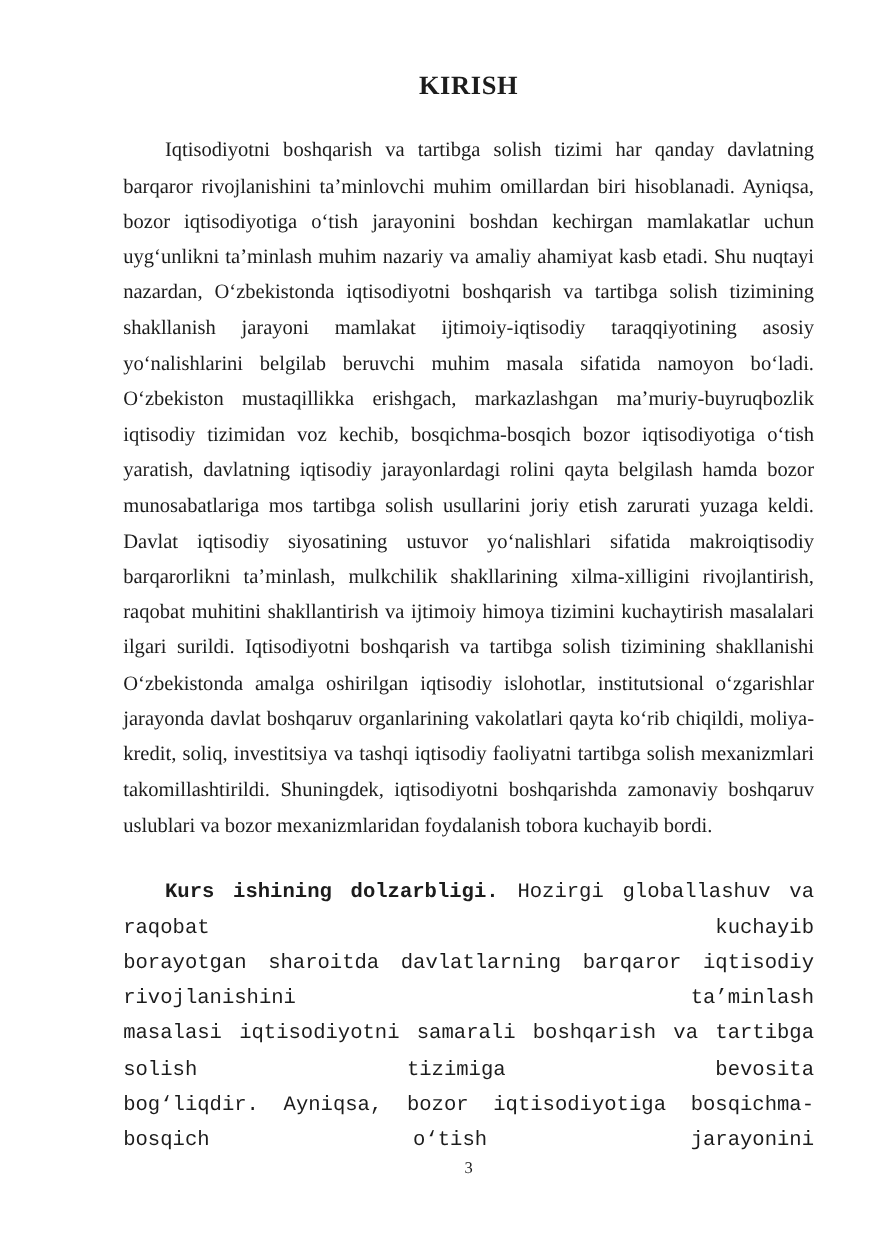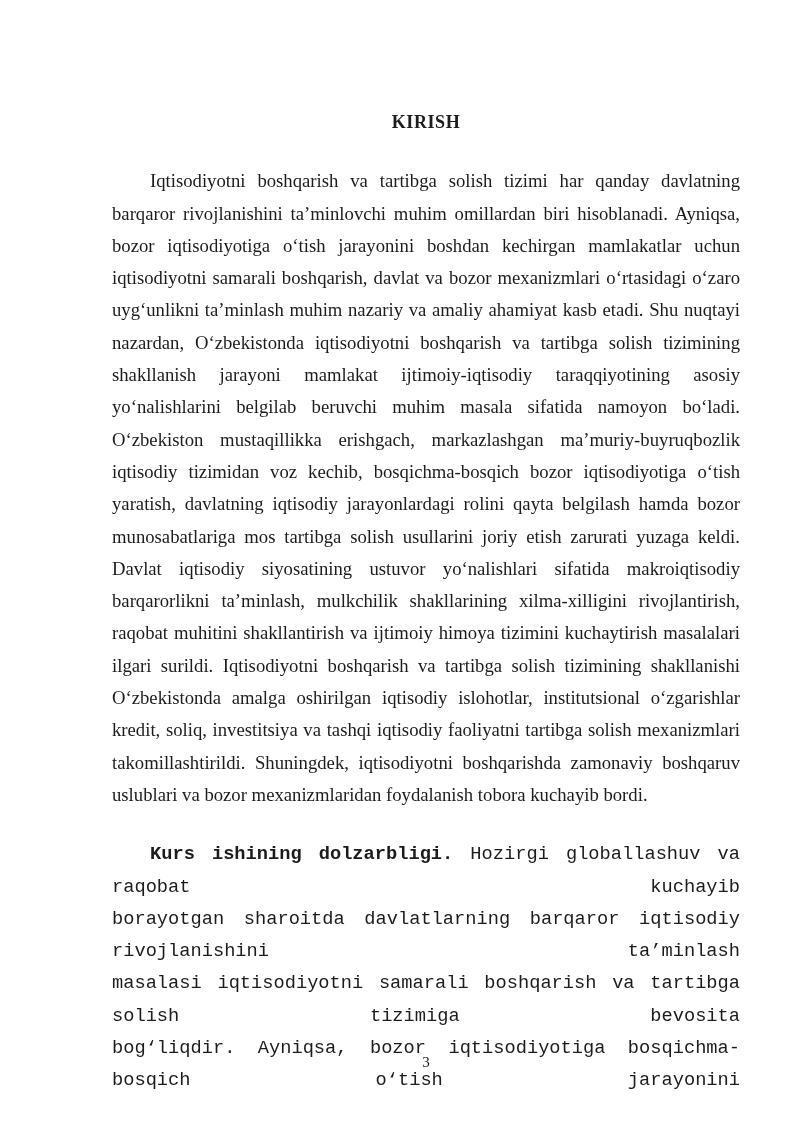--- a/index.html
+++ b/index.html
@@ -15,24 +15,24 @@
     overflow: hidden;
   }
   .page {
     position: relative;
     width: 800px;
     height: 1131px;
     background: #ffffff;
   }
   .title {
     margin: 0 0 0 112px;
-    padding-top: 106px;
+    padding-top: 62px;
     width: 628px;
     text-align: center;
-    font-size: 18px;
+    font-size: 24px;
     line-height: 32.3px;
     font-weight: bold;
     letter-spacing: 0.6px;
   }
   .textblock {
     margin: 18px 0 0 112px;
     width: 628px;
     font-size: 18.7px;
     line-height: 32.3px;
   }
@@ -70,34 +70,34 @@
 <div class="page">
 
   <h1 class="title">KIRISH</h1>
 
   <div class="textblock">
 
     <div class="para-first">
       <div class="line indent">Iqtisodiyotni boshqarish va tartibga solish tizimi har qanday davlatning</div>
       <div class="line">barqaror rivojlanishini ta’minlovchi muhim omillardan biri hisoblanadi. Ayniqsa,</div>
       <div class="line">bozor iqtisodiyotiga o‘tish jarayonini boshdan kechirgan mamlakatlar uchun</div>
-      <div class="line">iqtisodiyotni samarali boshqarish, davlat va bozor mexanizmlari o‘rtasidagi o‘zaro</div>
       <div class="line">uyg‘unlikni ta’minlash muhim nazariy va amaliy ahamiyat kasb etadi. Shu nuqtayi</div>
       <div class="line">nazardan, O‘zbekistonda iqtisodiyotni boshqarish va tartibga solish tizimining</div>
       <div class="line">shakllanish jarayoni mamlakat ijtimoiy-iqtisodiy taraqqiyotining asosiy</div>
       <div class="line">yo‘nalishlarini belgilab beruvchi muhim masala sifatida namoyon bo‘ladi.</div>
       <div class="line">O‘zbekiston mustaqillikka erishgach, markazlashgan ma’muriy-buyruqbozlik</div>
       <div class="line">iqtisodiy tizimidan voz kechib, bosqichma-bosqich bozor iqtisodiyotiga o‘tish</div>
       <div class="line">yaratish, davlatning iqtisodiy jarayonlardagi rolini qayta belgilash hamda bozor</div>
       <div class="line">munosabatlariga mos tartibga solish usullarini joriy etish zarurati yuzaga keldi.</div>
       <div class="line">Davlat iqtisodiy siyosatining ustuvor yo‘nalishlari sifatida makroiqtisodiy</div>
       <div class="line">barqarorlikni ta’minlash, mulkchilik shakllarining xilma-xilligini rivojlantirish,</div>
       <div class="line">raqobat muhitini shakllantirish va ijtimoiy himoya tizimini kuchaytirish masalalari</div>
       <div class="line">ilgari surildi. Iqtisodiyotni boshqarish va tartibga solish tizimining shakllanishi</div>
       <div class="line">O‘zbekistonda amalga oshirilgan iqtisodiy islohotlar, institutsional o‘zgarishlar</div>
+      <div class="line">jarayonda davlat boshqaruv organlarining vakolatlari qayta ko‘rib chiqildi, moliya-</div>
       <div class="line">kredit, soliq, investitsiya va tashqi iqtisodiy faoliyatni tartibga solish mexanizmlari</div>
       <div class="line">takomillashtirildi. Shuningdek, iqtisodiyotni boshqarishda zamonaviy boshqaruv</div>
       <div class="line">uslublari va bozor mexanizmlaridan foydalanish tobora kuchayib bordi.</div>
     </div>
 
     <div class="para-second">
       <div class="line indent"><span class="bold">Kurs ishining dolzarbligi.</span> <span>Hozirgi globallashuv va raqobat kuchayib</span></div>
       <div class="line">borayotgan sharoitda davlatlarning barqaror iqtisodiy rivojlanishini ta’minlash</div>
       <div class="line">masalasi iqtisodiyotni samarali boshqarish va tartibga solish tizimiga bevosita</div>
       <div class="line">bog‘liqdir. Ayniqsa, bozor iqtisodiyotiga bosqichma-bosqich o‘tish jarayonini</div>

